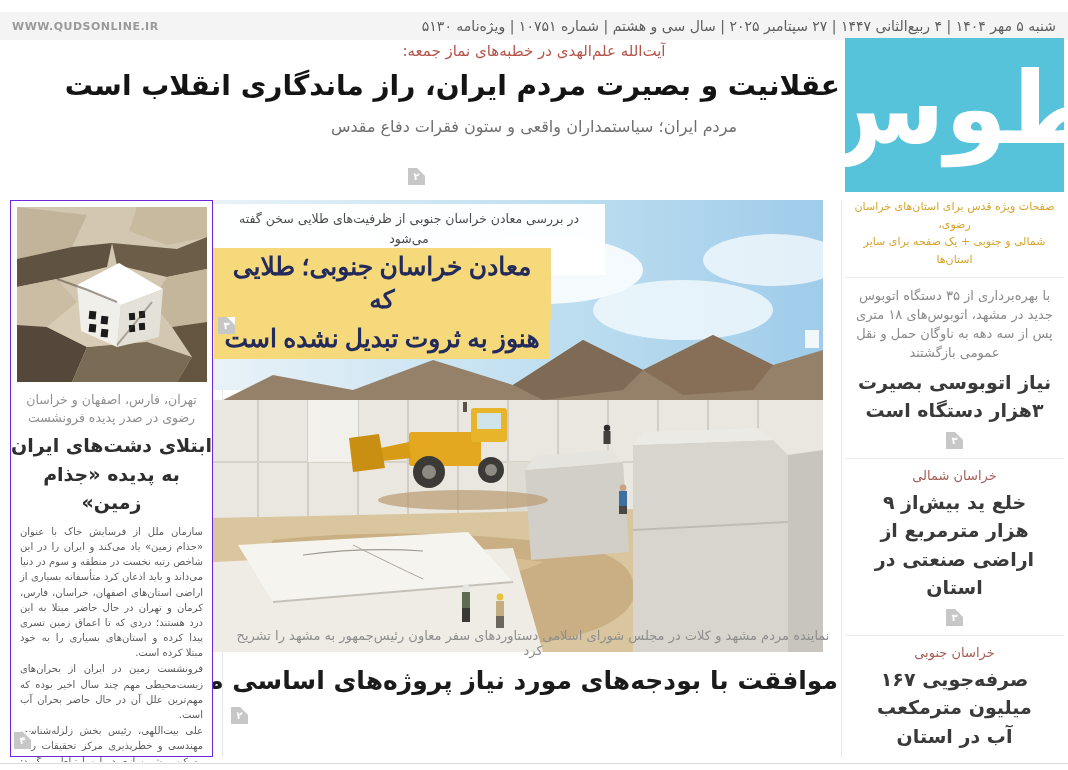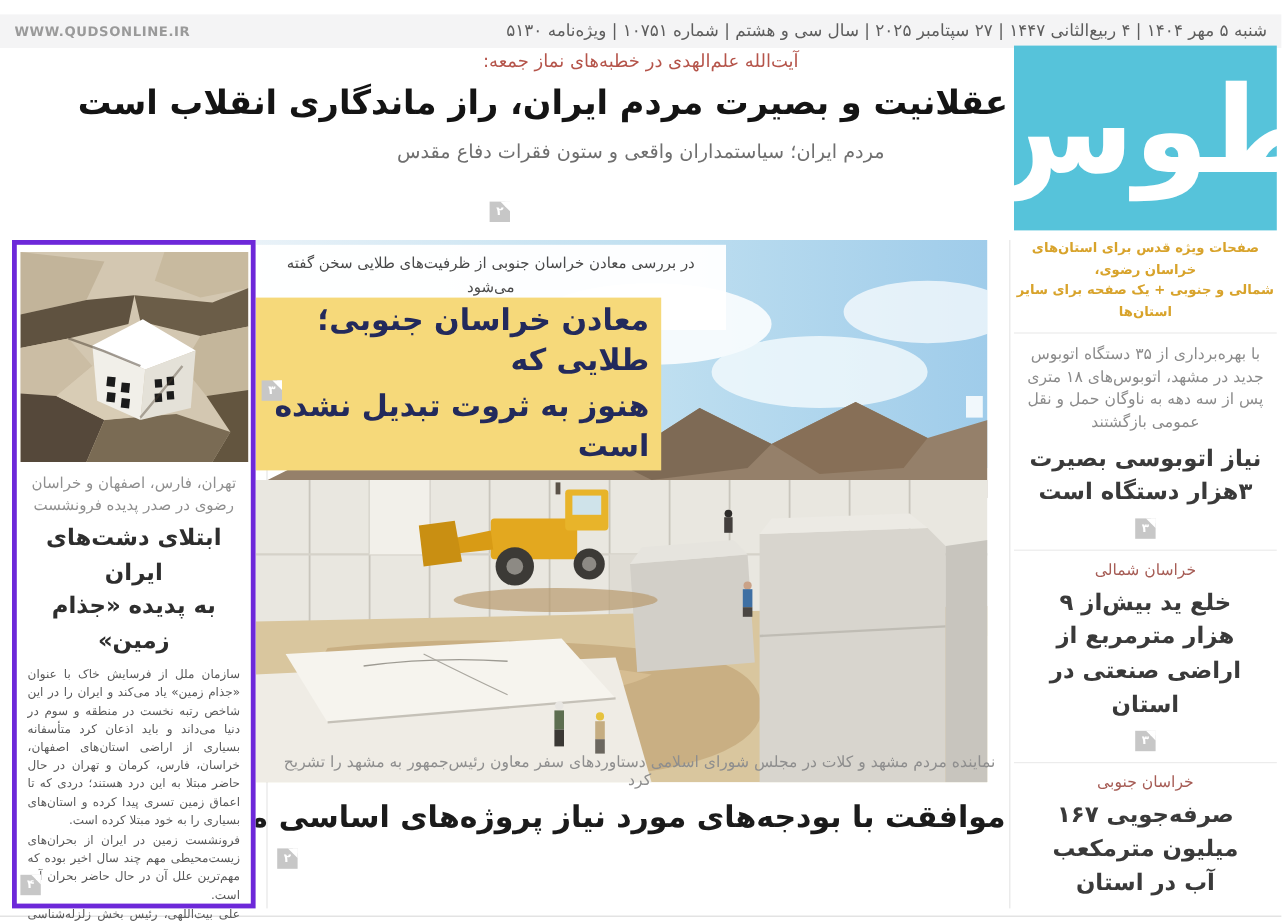--- a/index.html
+++ b/index.html
@@ -27,46 +27,46 @@
   .lead-story .kicker { font-size:15px; color:#b5544a; margin-bottom:8px; }
   .lead-story .headline { font-size:28px; font-weight:bold; color:#141414; white-space:nowrap; line-height:1.25; }
   .lead-story .subtitle { font-size:16px; color:#6f6f6f; margin-top:14px; }
   .lead-story .badge { position:absolute; left:180px; top:126px; }
 
   
   .photo-block { position:absolute; left:213px; top:200px; width:610px; height:452px; overflow:hidden; }
   .photo-block svg { position:absolute; inset:0; }
   .photo-caption { position:absolute; left:0; top:4px; width:392px; background:rgba(255,255,255,.96);
                    padding:5px 10px 6px; text-align:center; font-size:12.5px; color:#4a4a4a; line-height:1.6; }
-  .photo-headline { position:absolute; left:0; top:48px; width:338px; line-height:1.32; }
+  .photo-headline { position:absolute; left:0; top:48px; width:338px; text-align:center; line-height:1.32;font-family:Liberation Serif, serif; }
   .photo-headline span { display:inline-block; background:#f6d97a; color:#232a5c; font-size:25px; font-weight:bold;
                          padding:2px 10px 4px; }
   .photo-block .badge { position:absolute; left:5px; top:117px; }
   .photo-credit { position:absolute; right:4px; top:130px; width:14px; height:18px; background:rgba(255,255,255,.85); }
 
   
   .bottom-story { position:absolute; left:228px; top:628px; width:610px; text-align:center; }
   .bottom-story .lead { font-size:13px; color:#8e8e8e; }
   .bottom-story .headline { font-size:25px; font-weight:bold; color:#1b1b1b; margin-top:8px; white-space:nowrap; }
   .bottom-story .badge { position:absolute; left:3px; top:79px; }
 
   
   .right-col { position:absolute; left:845px; top:38px; width:219px; }
   .logo-box { width:219px; height:154px; background:#56c3da; display:flex; align-items:center; justify-content:center; }
   .logo-box .logo-text { color:#fff; font-size:100px; font-weight:bold; line-height:1; transform:translateY(-6px); }
-  .tagline { margin-top:6px; text-align:center; font-size:11px; font-weight:bold; color:#d8a32b; line-height:1.6; }
+  .tagline { margin-top:6px; text-align:center; font-size:11px; font-weight:normal; color:#d8a32b; line-height:1.6; }
   .hairline { border:none; border-top:1px solid #ececec; margin:9px 0; }
   .news-item { text-align:center; }
   .news-item .news-lead { font-size:13px; color:#8b8b8b; line-height:1.45; }
   .news-item .news-kicker { font-size:13px; color:#a65c55; margin-bottom:4px; }
   .news-item .news-headline { font-size:19px; font-weight:bold; color:#3a3a3a; line-height:1.5; margin-top:5px; }
   .news-item .badge { margin:7px auto 0; }
 
   
-  .left-box { position:absolute; left:10px; top:200px; width:203px; height:557px; border:4px solid #6d28d9;
+  .left-box { position:absolute; left:10px; top:200px; width:203px; height:557px; border:1px solid #6d28d9;
               background:#fff; text-align:center; }
   .left-photo { margin:6px auto 0; width:190px; height:175px; display:block; }
   .left-box .news-lead { font-size:12.5px; color:#8f8f8f; line-height:1.45; margin-top:9px; padding:0 6px; }
   .left-box .news-headline { font-size:19px; font-weight:bold; color:#2e2e2e; line-height:1.5; margin-top:4px; }
   .left-body { margin-top:7px; padding:0 9px; text-align:justify; font-size:10px; color:#5a5a5a;
                line-height:1.52; height:238px; overflow:hidden; }
   .left-body p { margin-bottom:1px; }
   .left-box .badge { position:absolute; left:3px; bottom:7px; }
 </style>
 </head>

